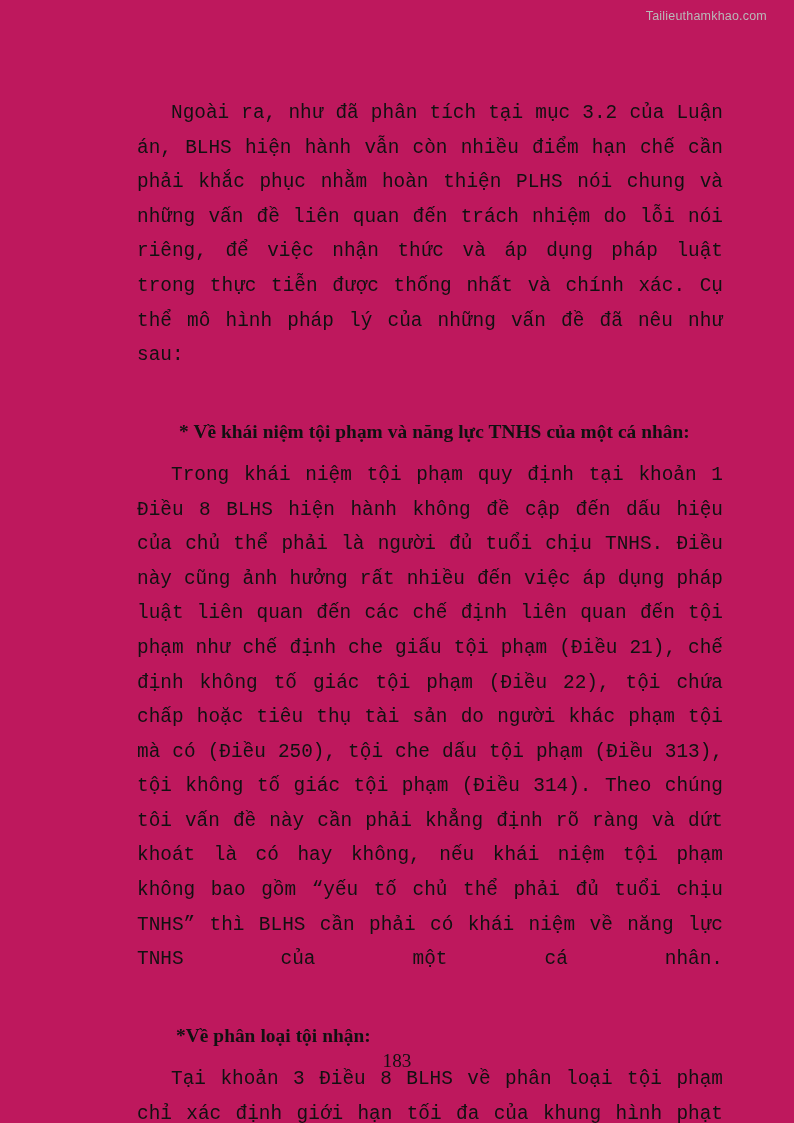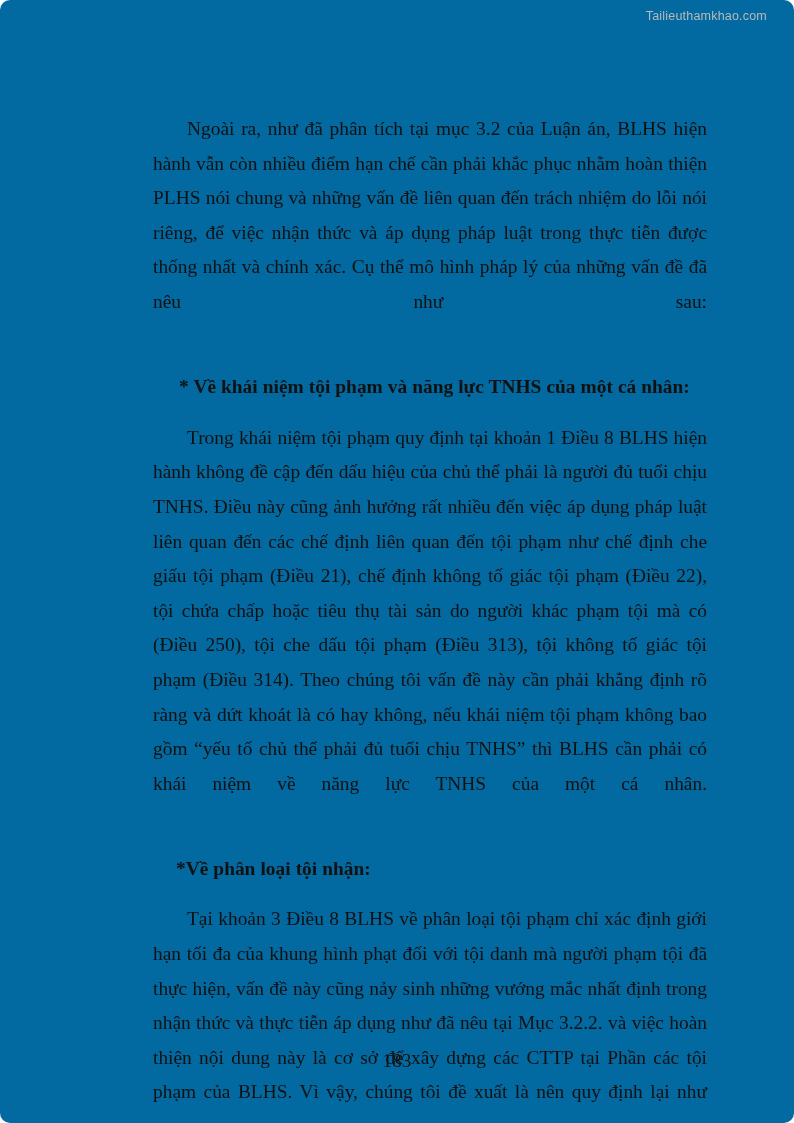--- a/index.html
+++ b/index.html
@@ -13,22 +13,21 @@
     height: 1123px;
     position: relative;
     overflow: hidden;
     font-family: "Liberation Serif", "DejaVu Serif", serif;
     color: #111111;
   }
 
   .page {
     position: absolute;
     inset: 0;
-    background: #0369a1;
-    border-radius: 10px;
+    background: #be185d;
   }
 
   
   .watermark {
     position: absolute;
     top: 9px;
     right: 27px;
     font-family: "Liberation Sans", "DejaVu Sans", sans-serif;
     font-size: 12.5px;
     letter-spacing: 0.2px;
@@ -39,27 +38,28 @@
 
   
   .content {
     position: absolute;
     left: 137px;
     top: 96px;
     width: 586px;
   }
 
   p.body-par {
-    margin: 16px;
+    margin: 0;
     font-size: 19.4px;
     line-height: 34.6px;
     text-align: justify;
     text-justify: inter-word;
     text-indent: 34px;
     word-spacing: 0.1px;
+    font-family: Liberation Mono, monospace;
   }
   
   p.body-par::after {
     content: "";
     display: inline-block;
     width: 100%;
   }
 
   h2.section-head {
     margin: 8px;

